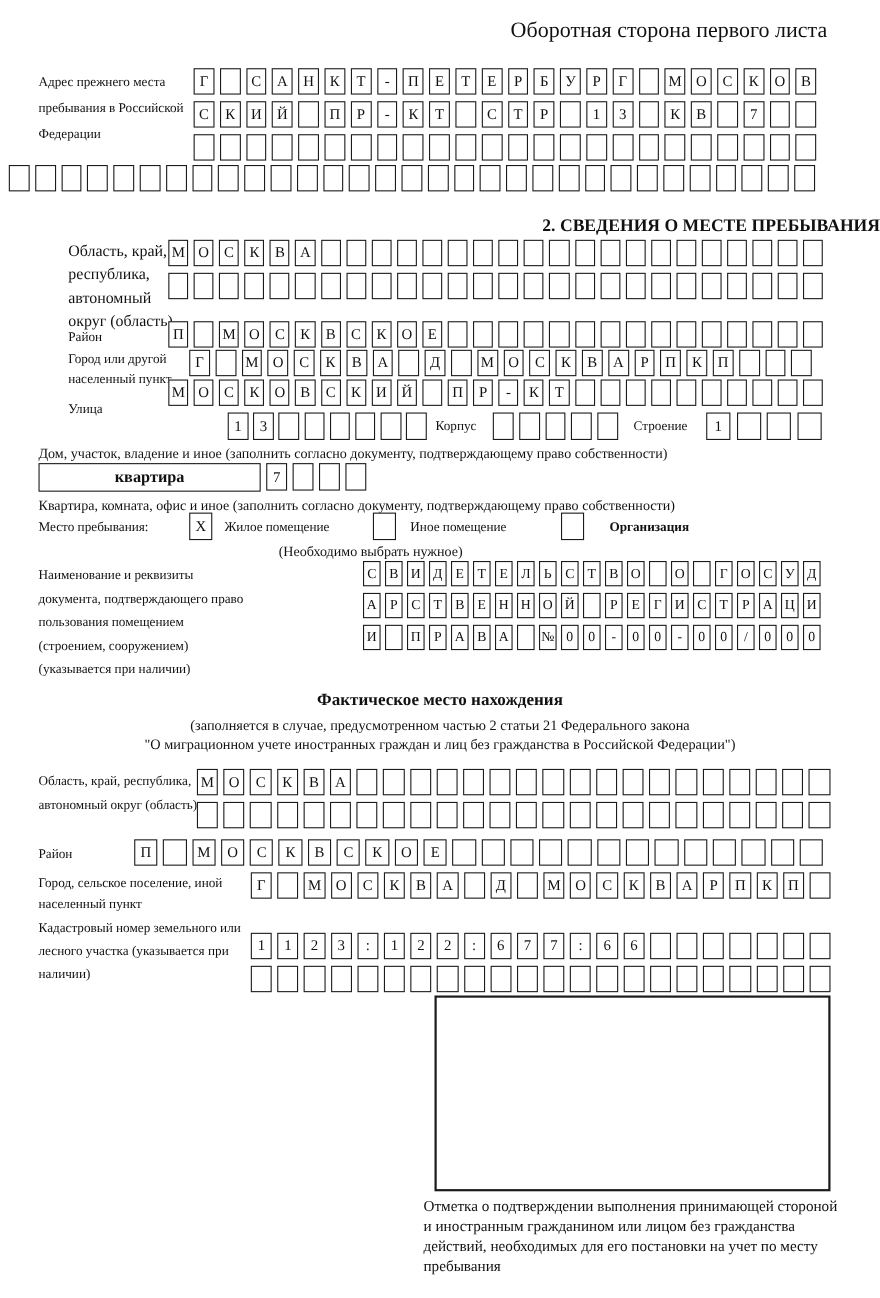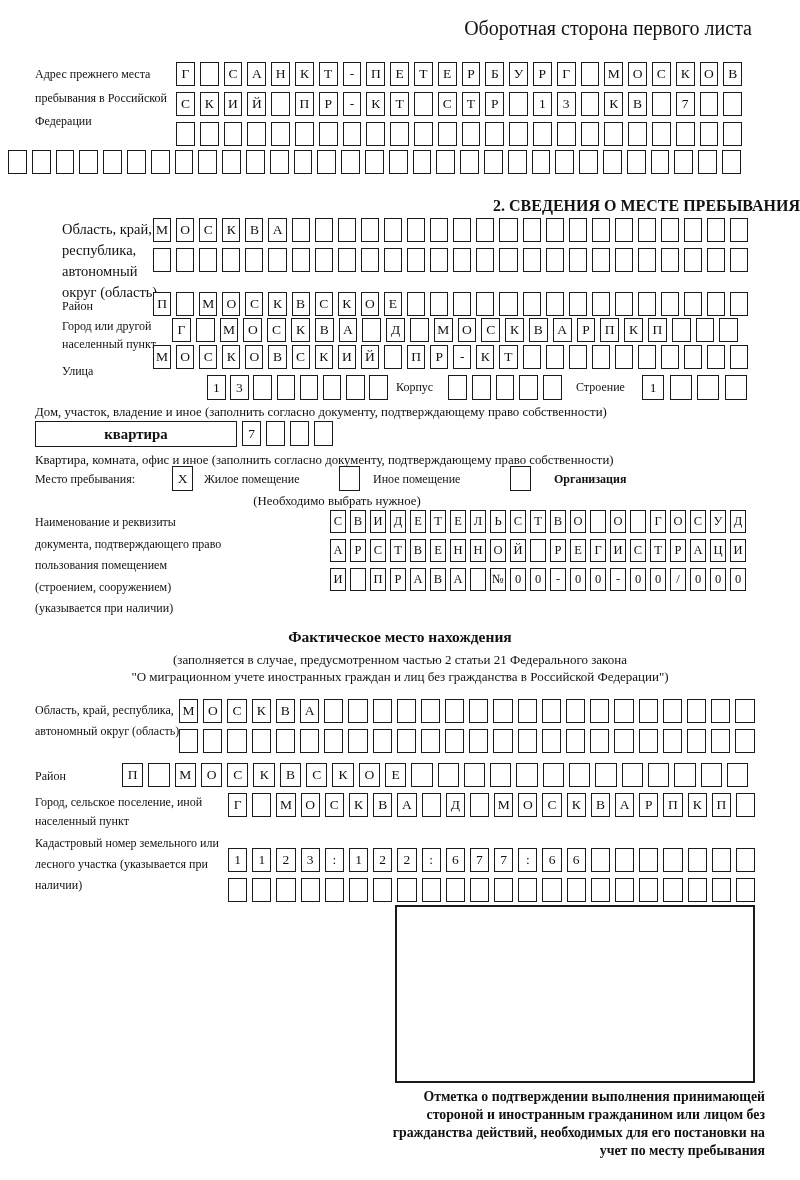--- a/index.html
+++ b/index.html
@@ -571,15 +571,15 @@
       <span class="cell"></span>
       <span class="cell"></span>
       <span class="cell"></span>
       <span class="cell"></span>
       <span class="cell"></span>
       <span class="cell"></span>
       <span class="cell"></span>
     </div>
 
   <div class="stampbox" style="left:395px;top:905px;width:360px;height:178px;"></div>
-  <div class="lab" style="left:385px;top:1088px;width:380px;text-align:right;font-size:13.8px;line-height:18px;font-weight:bold;">Отметка о подтверждении выполнения принимающей стороной и иностранным гражданином или лицом без гражданства действий, необходимых для его постановки на учет по месту пребывания</div>
+  <div class="lab" style="left:385px;top:1088px;width:380px;text-align:left;font-size:13.8px;line-height:18px;">Отметка о подтверждении выполнения принимающей стороной и иностранным гражданином или лицом без гражданства действий, необходимых для его постановки на учет по месту пребывания</div>
 
 </div>
 
 </body></html>

